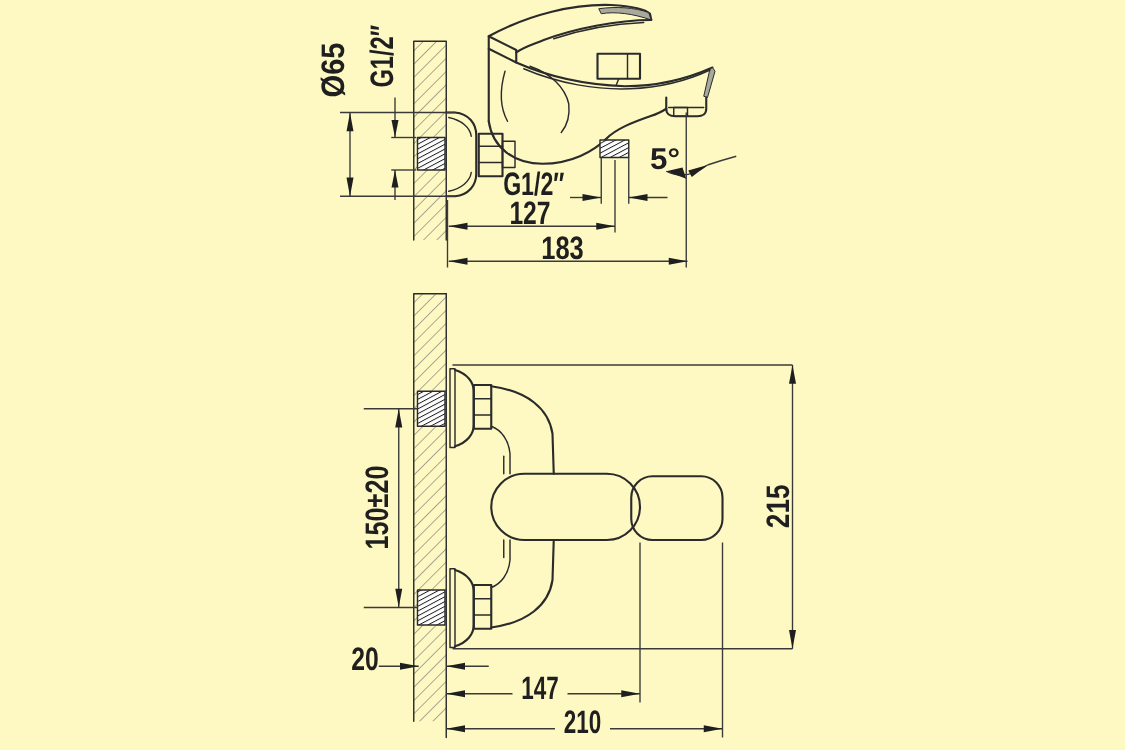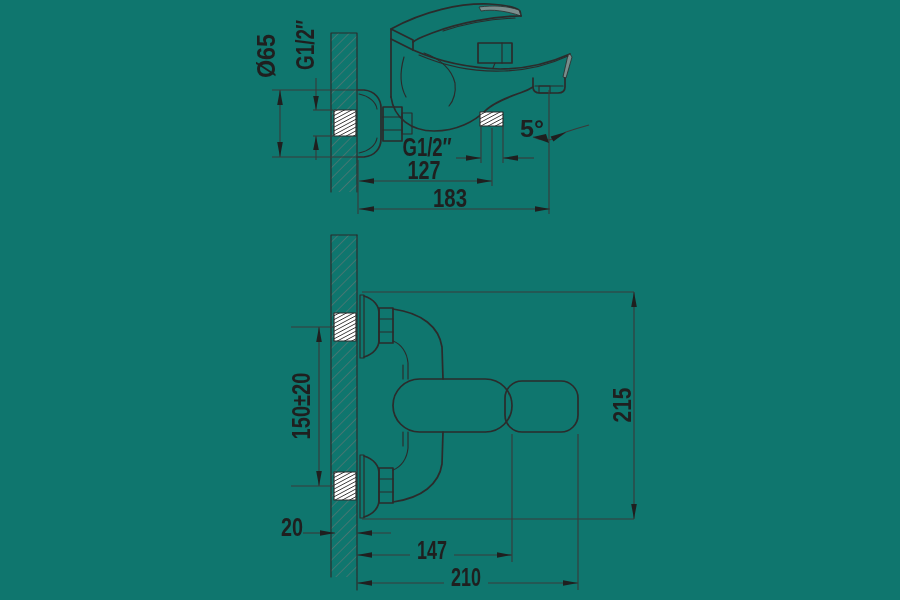--- a/index.html
+++ b/index.html
@@ -1,16 +1,16 @@
 <!DOCTYPE html>
 <html><head>
 <meta charset="utf-8">
 <style>
   html,body{margin:0;padding:0;background:#ffffff;}
-  .stage{position:relative;width:900px;height:600px;background:#0f766e;overflow:hidden;
+  .stage{position:relative;width:900px;height:600px;background:#fef9c3;overflow:hidden;
          font-family:"Liberation Sans",sans-serif;}
   svg{position:absolute;left:0;top:0;display:block;}
   .obj{stroke:#2b2b2b;stroke-width:1.7;fill:none;stroke-linecap:round;stroke-linejoin:round;}
   .obj2{stroke:#2b2b2b;stroke-width:1.15;fill:none;stroke-linecap:round;stroke-linejoin:round;}
   .dim{stroke:#3a3a3a;stroke-width:1.1;fill:none;stroke-linecap:butt;}
   .arr{fill:#1f1f1f;stroke:none;}
   .shade{fill:#949494;fill-opacity:.8;stroke:#2b2b2b;stroke-width:.8;}
   text{fill:#1f1f1f;font-family:"Liberation Sans",sans-serif;font-weight:bold;}
   .t26{font-size:26px;}
   .t24{font-size:24px;}

